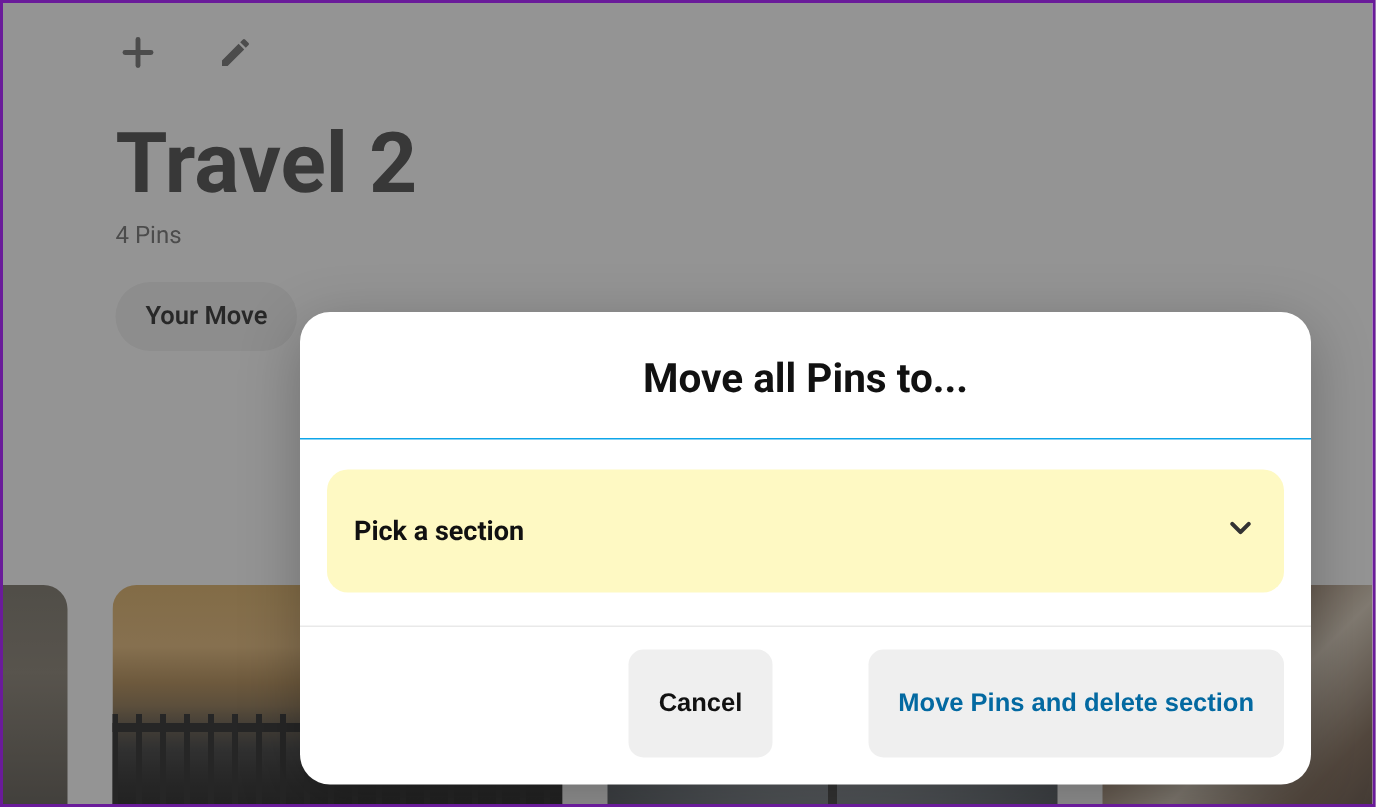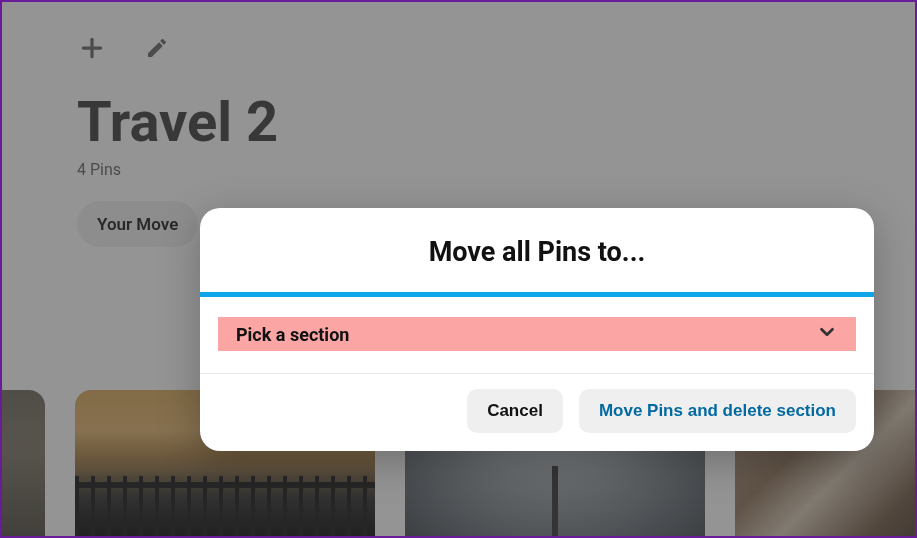--- a/index.html
+++ b/index.html
@@ -8,21 +8,21 @@
       width: 917px;
       height: 538px;
       overflow: hidden;
       position: relative;
       background: #fff;
       border: 2px solid #6a1b9a;
     }
     .page {
       width: 100%;
       height: 100%;
-      padding: 31px 70px 0 75px;
+      padding: 18px 70px 0 75px;
       position: relative;
       border-radius: 11px;
     }
     .toolbar {
       display: flex;
       gap: 35px;
       align-items: center;
       margin-bottom: 30px;
     }
     .icon-btn {
@@ -153,35 +153,35 @@
       border-radius: 20px;
       box-shadow: 0 10px 40px rgba(0,0,0,0.25);
       position: absolute;
       top: 206px;
       left: 198px;
       overflow: hidden;
     }
     .modal-header {
       text-align: center;
       padding: 28px 20px 24px;
-      border-bottom: 5px solid #0ea5e9;
+      border-bottom: 1px solid #0ea5e9;
     }
     .modal-title {
       font-size: 27px;
       font-weight: 700;
       color: #111;
     }
     .modal-body {
       padding: 20px 18px 22px 18px;
       border-bottom: 1px solid #e9e9e9;
     }
     .picker {
-      background: #fca5a5;
-      border-radius: 0;
-      padding: 4px 18px;
+      background: #fef9c3;
+      border-radius: 14px;
+      padding: 28px 18px;
       display: flex;
       align-items: center;
       justify-content: space-between;
       cursor: pointer;
     }
     .picker-label {
       font-size: 18px;
       font-weight: 700;
       color: #111;
     }
@@ -190,24 +190,25 @@
     }
     .modal-footer {
       display: flex;
       justify-content: flex-end;
       gap: 16px;
       padding: 15px 18px 18px;
     }
     .btn {
       border: none;
       border-radius: 10px;
-      padding: 12px 20px;
+      padding: 26px 20px;
       font-size: 17px;
       font-weight: 700;
       cursor: pointer;
+      margin-left: 48px;
     }
     .btn-cancel {
       background: #efefef;
       color: #111;
     }
     .btn-confirm {
       background: #efefef;
       color: #0369a1;
     }
   </style>

